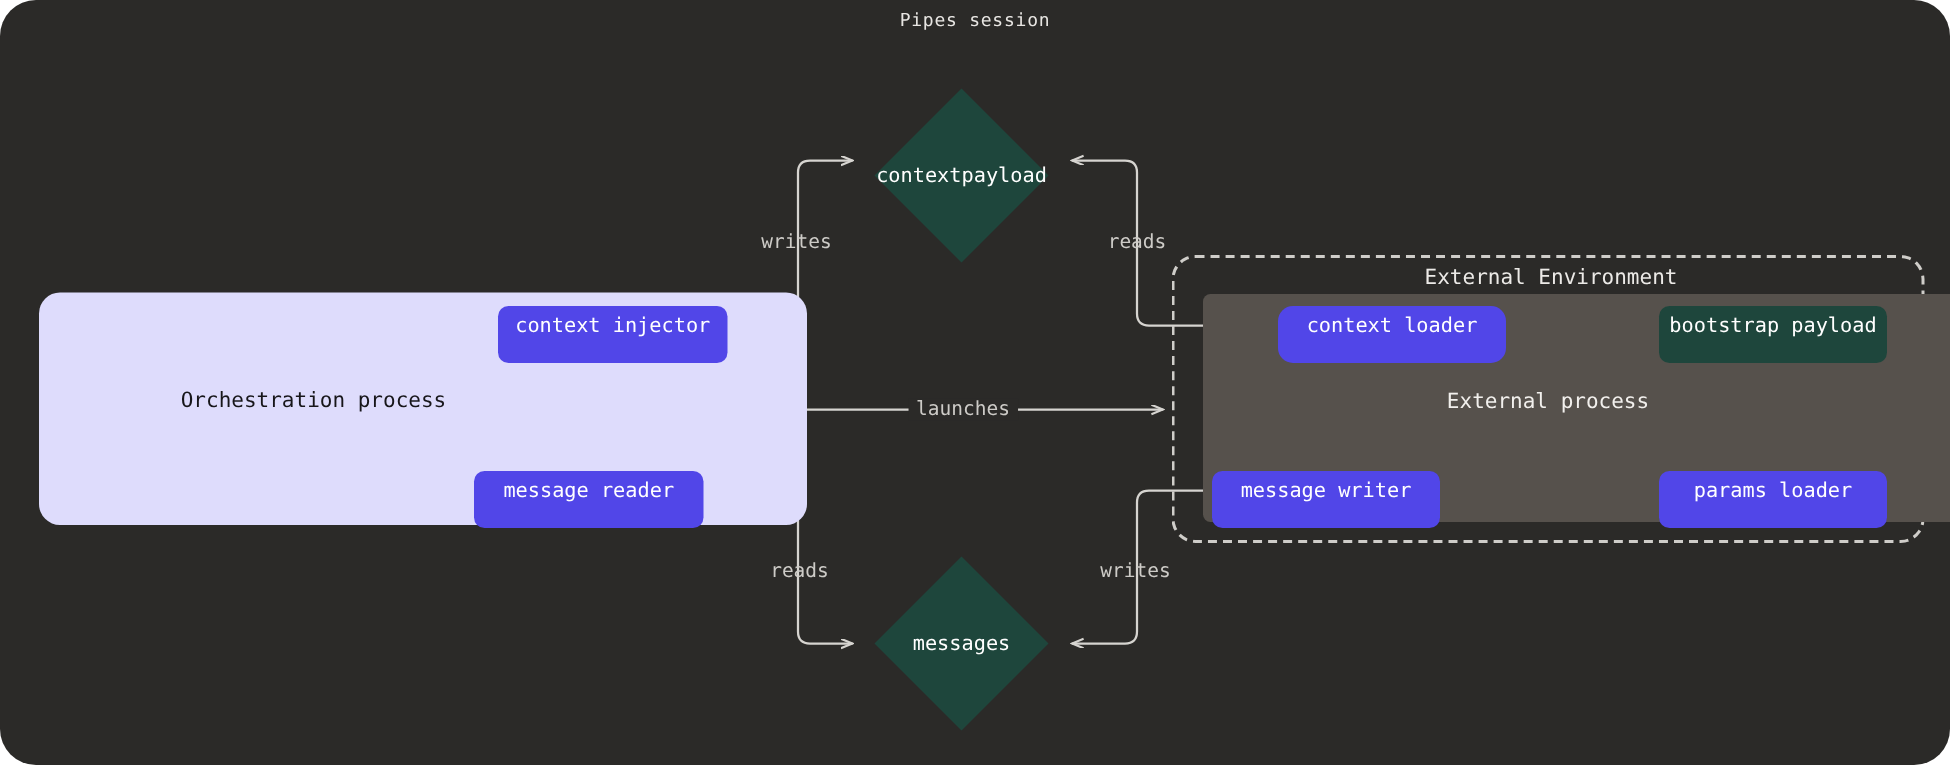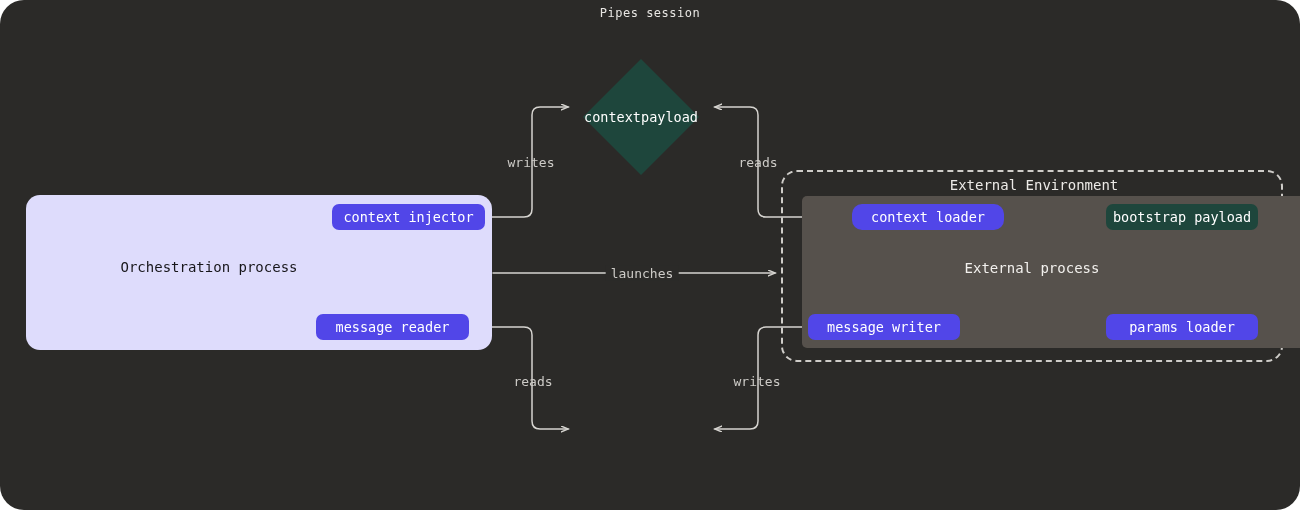--- a/index.html
+++ b/index.html
@@ -38,21 +38,21 @@
     color: #e8e6e3;
     font-size: 12px;
     letter-spacing: 0.5px;
   }
 
   
   .orch-cluster {
     position: absolute;
     left: 26px;
     top: 195px;
-    width: 466px;
+    width: 512px;
     height: 155px;
     background: #dedcfc;
     border-radius: 14px;
   }
   .orch-label {
     position: absolute;
     left: 0;
     top: 64px;
     width: 366px;
     text-align: center;
@@ -96,21 +96,21 @@
     top: 64px;
     width: 460px;
     text-align: center;
     color: #f2f0ed;
     font-size: 14px;
   }
 
   
   .chip {
     position: absolute;
-    height: 26px;
+    height: 38px;
     line-height: 26px;
     text-align: center;
     border-radius: 7px;
     font-size: 13.5px;
     color: #ffffff;
     white-space: nowrap;
     box-sizing: border-box;
   }
   .chip.asset { background: #5146e8; }
   .chip.payload { background: #1e463c; }
@@ -221,20 +221,28 @@
   <div class="diamond-wrap" id="diamond-context-payload">
     <svg class="diamond-shape" viewBox="0 0 120 120">
       <path d="M60,2 L118,60 L60,118 L2,60 Z" fill="#1e463c"></path>
     </svg>
     <div class="diamond-text">
       <span>context</span>
       <span>payload</span>
     </div>
   </div>
 
+  <div class="diamond-wrap" id="diamond-messages">
+    <svg class="diamond-shape" viewBox="0 0 120 120">
+      <path d="M60,2 L118,60 L60,118 L2,60 Z" fill="#1e463c"></path>
+    </svg>
+    <div class="diamond-text">
+      <span>messages</span>
+    </div>
+  </div>
 
   <div class="chip asset" id="chip-context-injector">context injector</div>
 
   <div class="chip asset" id="chip-message-reader">message reader</div>
 
   <div class="chip asset" id="chip-context-loader">context loader</div>
 
   <div class="chip asset" id="chip-message-writer">message writer</div>
 
   <div class="chip asset" id="chip-params-loader">params loader</div>

